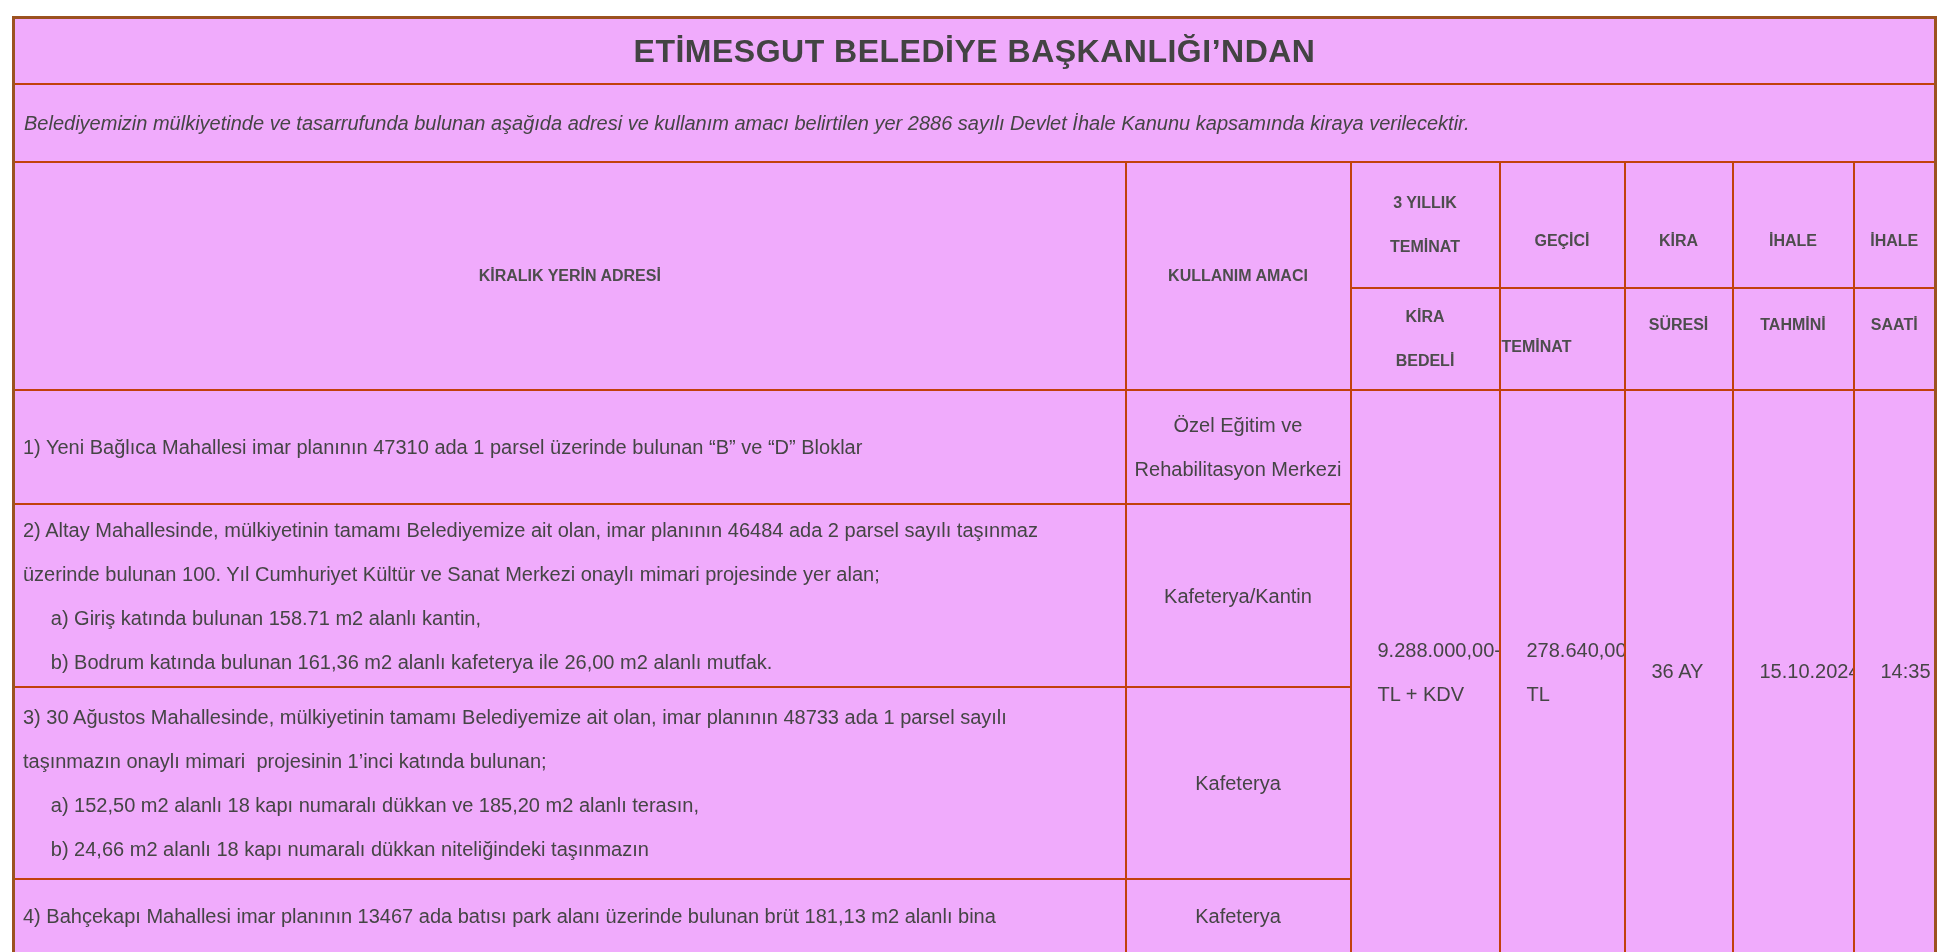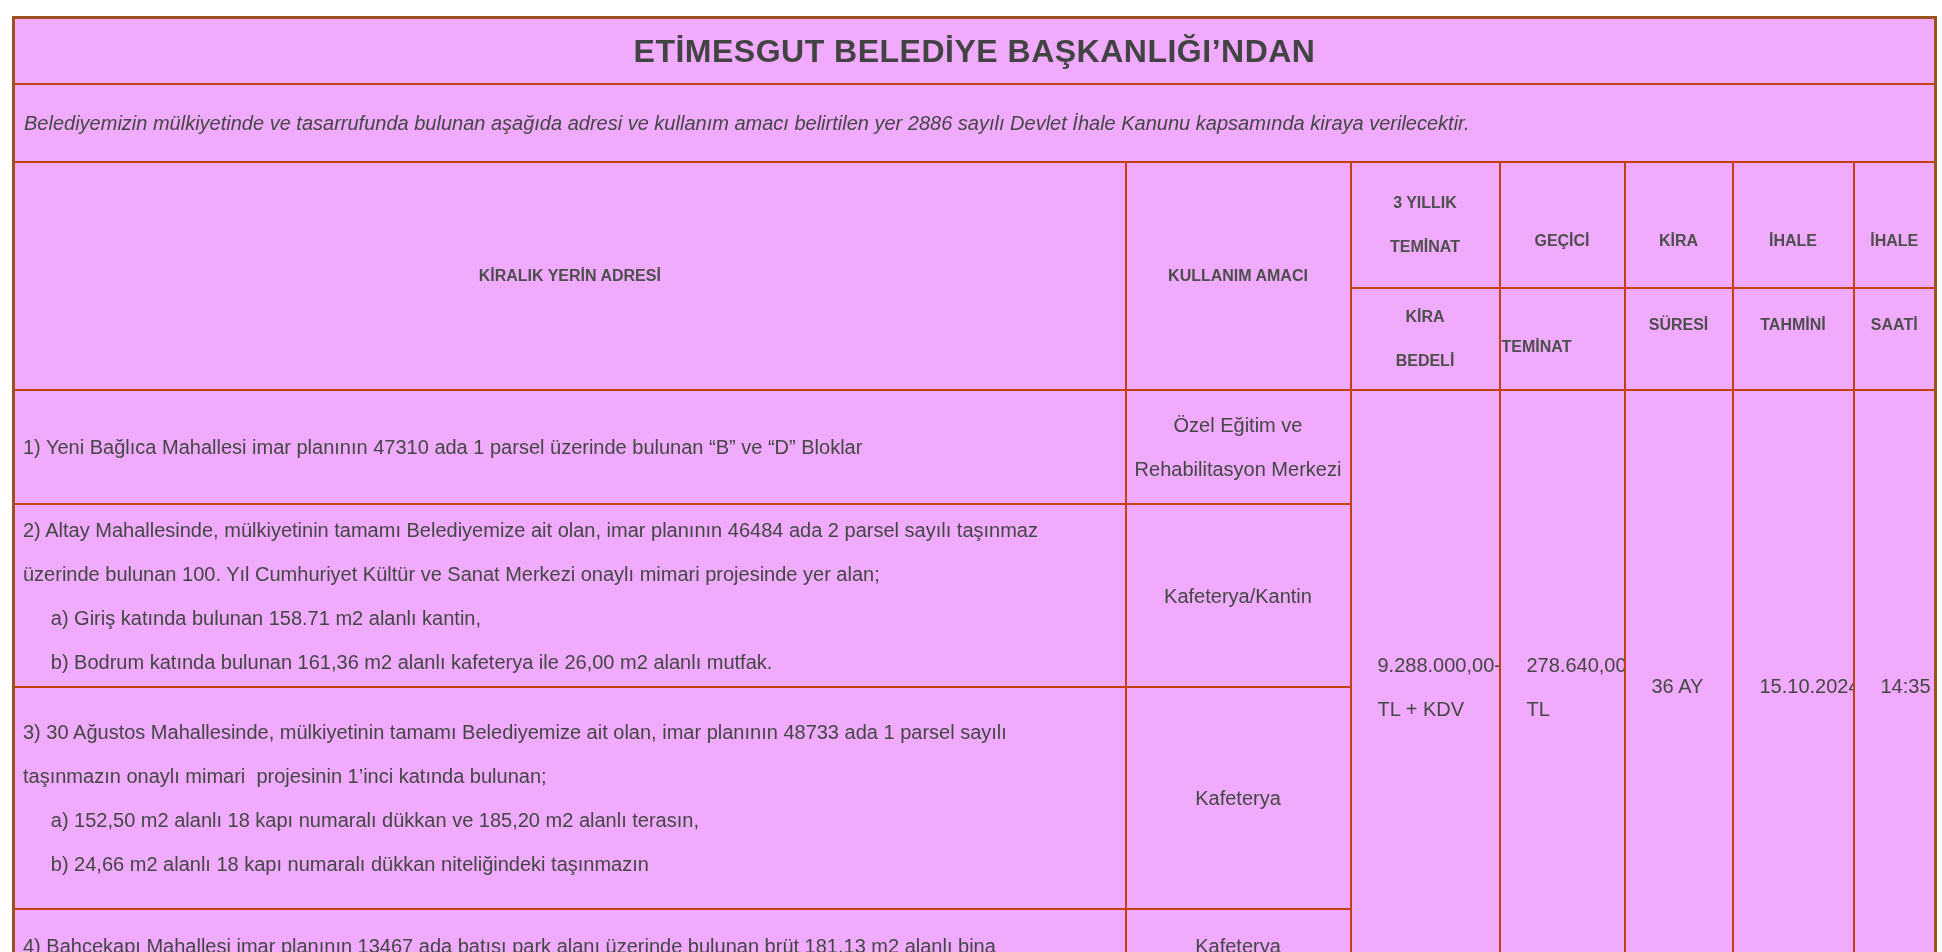--- a/index.html
+++ b/index.html
@@ -27,21 +27,21 @@
   .up{display:inline-block;transform:translateY(-14px);}
   td.hdr.left{text-align:left;padding-left:1px;}
   .teminat{display:inline-block;transform:translateY(8px);}
   tr.data td{font-size:20px;}
   td.address{text-align:left;padding-left:8px;}
   td.purpose{text-align:center;}
   td.val{text-align:left;padding-left:26px;}
   .line{white-space:pre;line-height:44px;}
   tr.r1{height:114px;}
   tr.r2{height:183px;}
-  tr.r3{height:222px;}
+  tr.r3{height:192px;}
   tr.r4{height:75px;}
 </style>
 </head>
 <body>
 
 <table class="doc">
   <colgroup>
     <col style="width:1112px">
       <col style="width:225px">
       <col style="width:149px">

